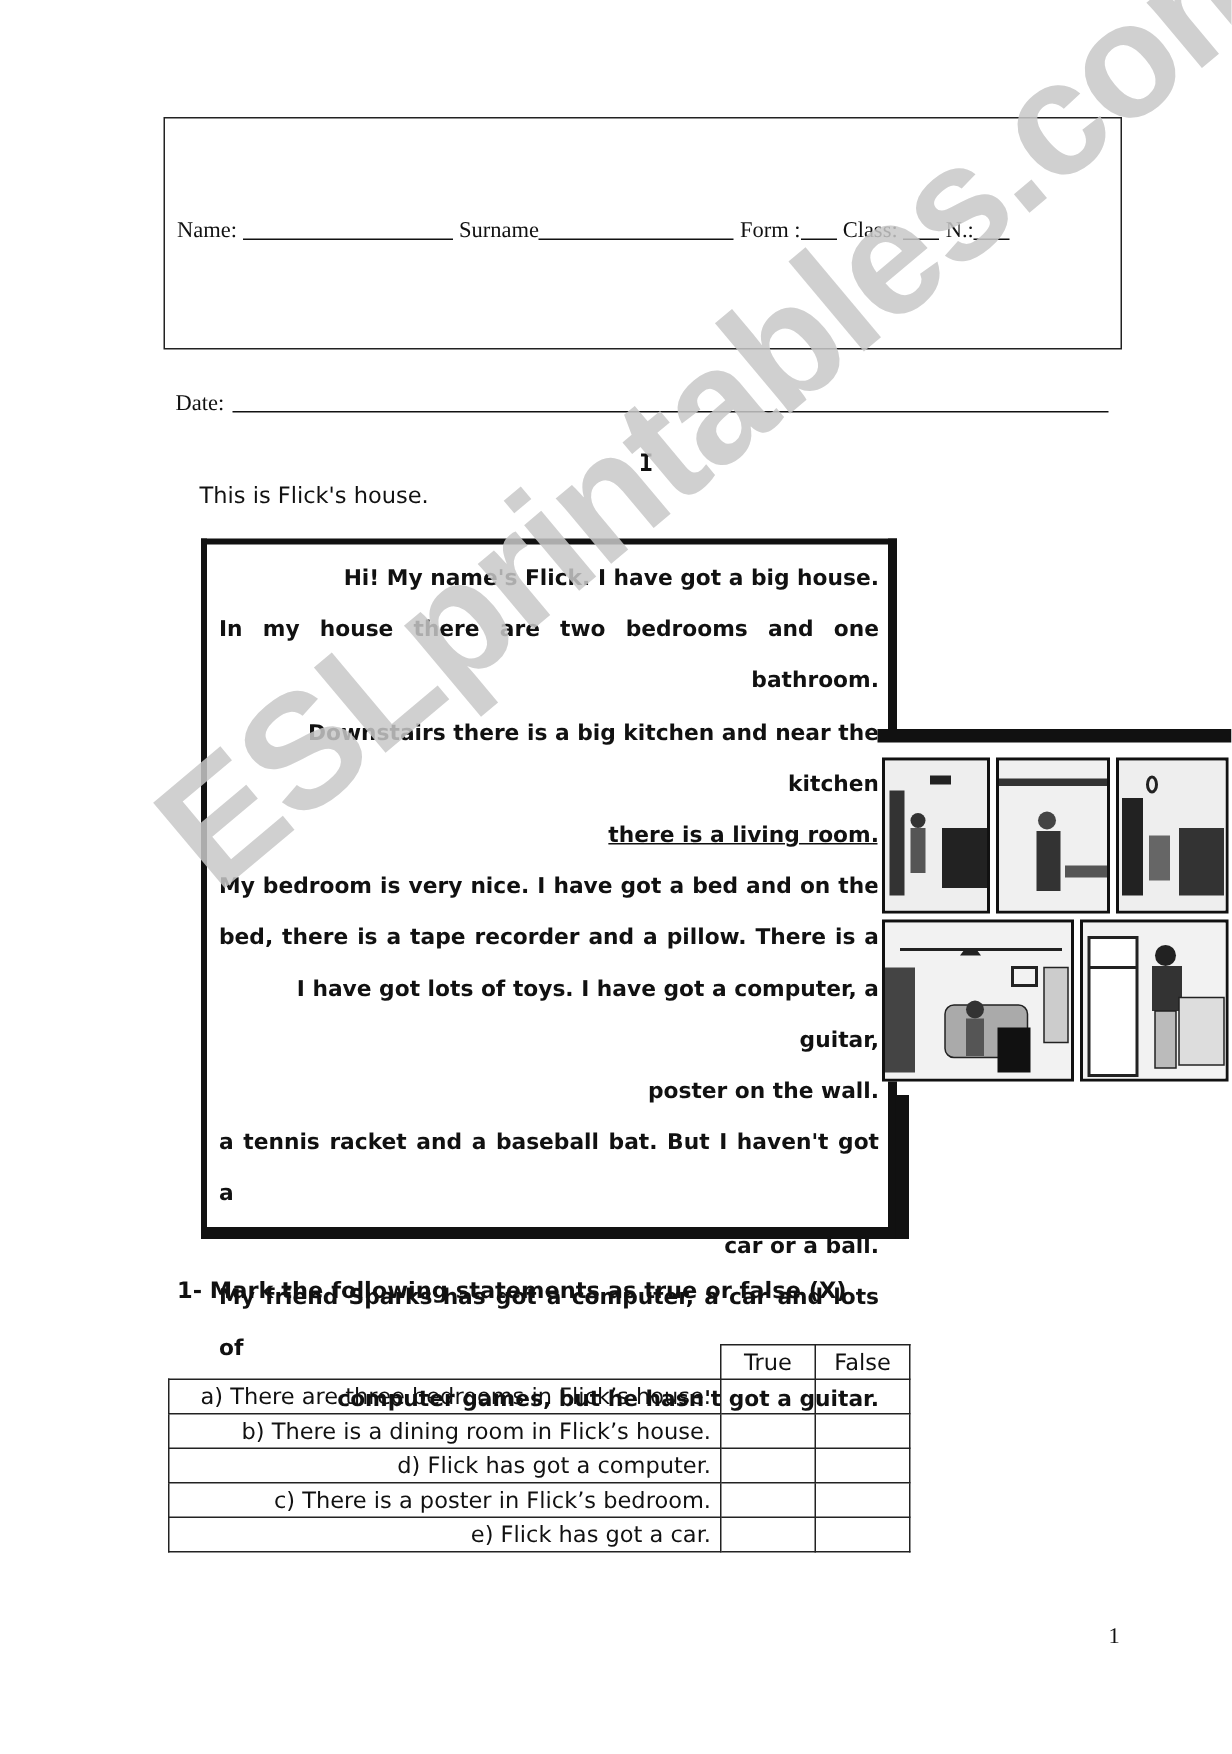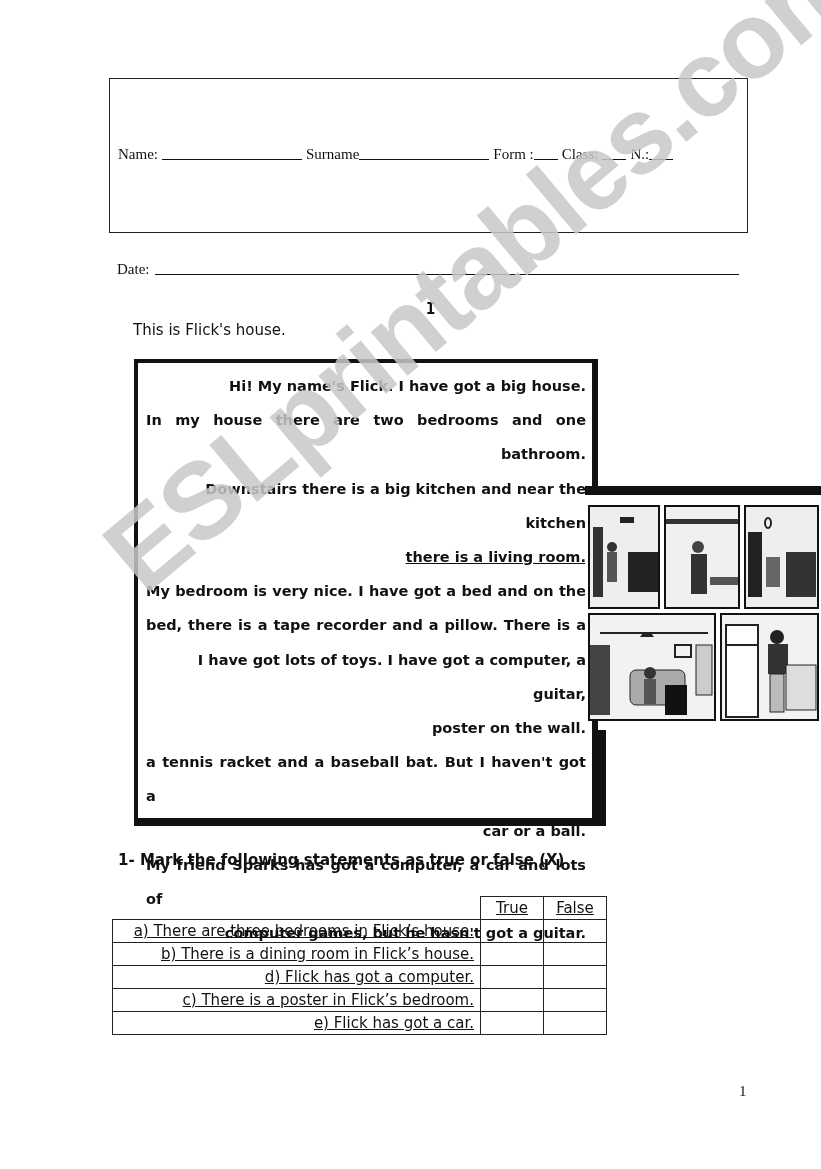--- a/index.html
+++ b/index.html
@@ -46,21 +46,21 @@
     .illus {
       position:absolute; left:585px; top:486px; width:236px; height:234px; background:#fff;
       border-top:9px solid #111; box-sizing:border-box;
     }
     .room { position:absolute; border:2px solid #111; background:#f4f4f4; box-sizing:border-box; overflow:hidden; }
 
     
     .q-title { position:absolute; left:118px; top:851px; font-size:15px; font-weight:bold; }
 
     table.tf {
-      position:absolute; left:112px; top:896px; border-collapse:collapse; font-size:15px;text-decoration:underline;
+      position:absolute; left:112px; top:896px; border-collapse:collapse; font-size:15px;
     }
     table.tf td, table.tf th { border:1px solid #222; height:22px; padding:0 6px; font-weight:normal; text-align:right; }
     table.tf th.col { text-align:center; width:50px; }
     table.tf td.stmt { width:355px; }
     table.tf td.box { width:50px; }
     table.tf th.empty { border:none; }
 
     .page-num { position:absolute; left:739px; top:1083px; font-size:15px; }
 
     .watermark {

